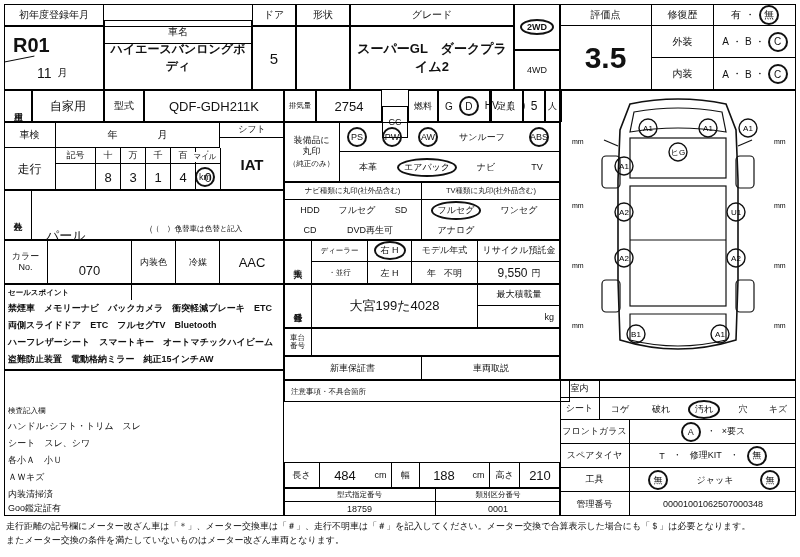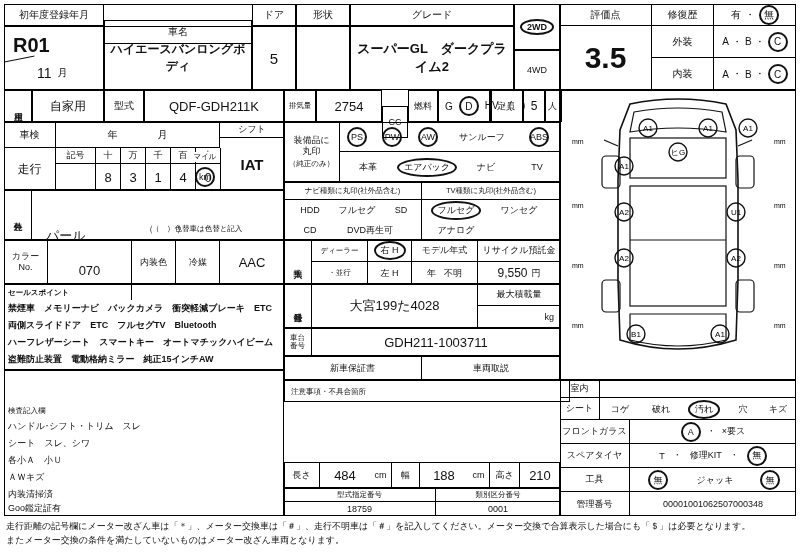--- a/index.html
+++ b/index.html
@@ -409,23 +409,20 @@
     <span class="s">最大積載量</span>
   </div>
   <div class="nb c" style="left:478px;top:306px;width:82px;height:22px;padding-right:6px;justify-content:flex-end;">
     <span class="s">kg</span>
   </div>
 
   <div class="bx" style="left:284px;top:328px;width:276px;height:28px;"></div>
   <div class="nb c" style="left:284px;top:328px;width:28px;height:28px;border-right:1px solid #000;">
     <span class="tiny" style="line-height:1.1;">車台<br>番号</span>
   </div>
-  <div class="nb c" style="left:312px;top:328px;width:248px;height:28px;">
-    <span class="m13">GDH211-1003711</span>
-  </div>
 
   <div class="bx" style="left:284px;top:356px;width:276px;height:24px;"></div>
   <div class="nb c" style="left:284px;top:356px;width:138px;height:24px;border-right:1px solid #000;">
     <span class="s">新車保証書</span>
   </div>
   <div class="nb c" style="left:422px;top:356px;width:138px;height:24px;">
     <span class="s">車両取説</span>
   </div>
 
   <div class="bx" style="left:284px;top:380px;width:286px;height:22px;">

